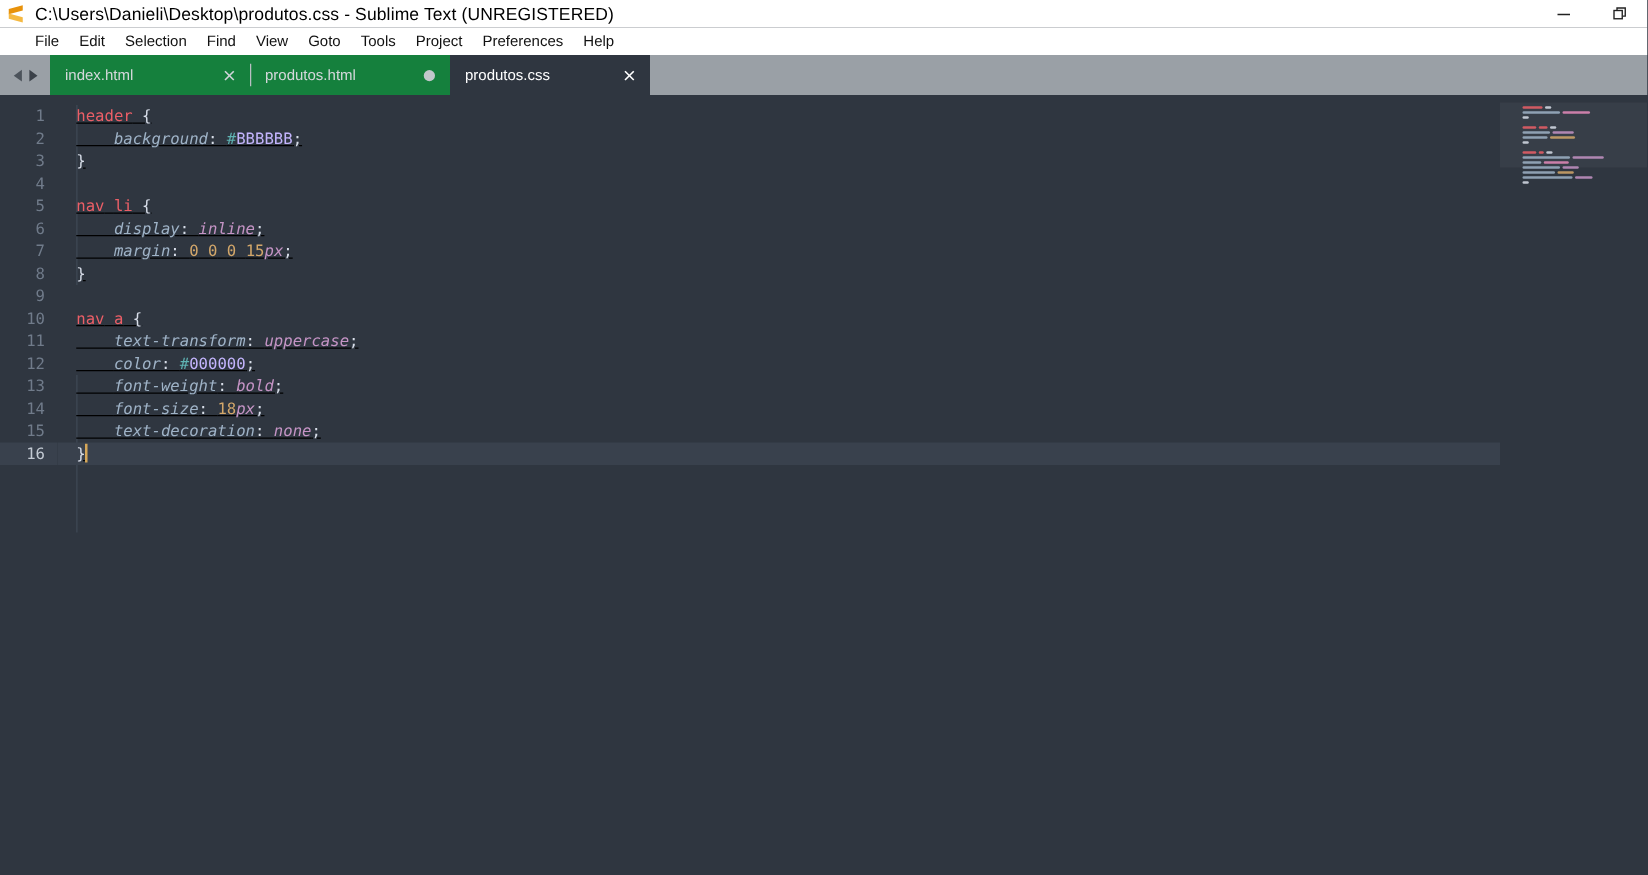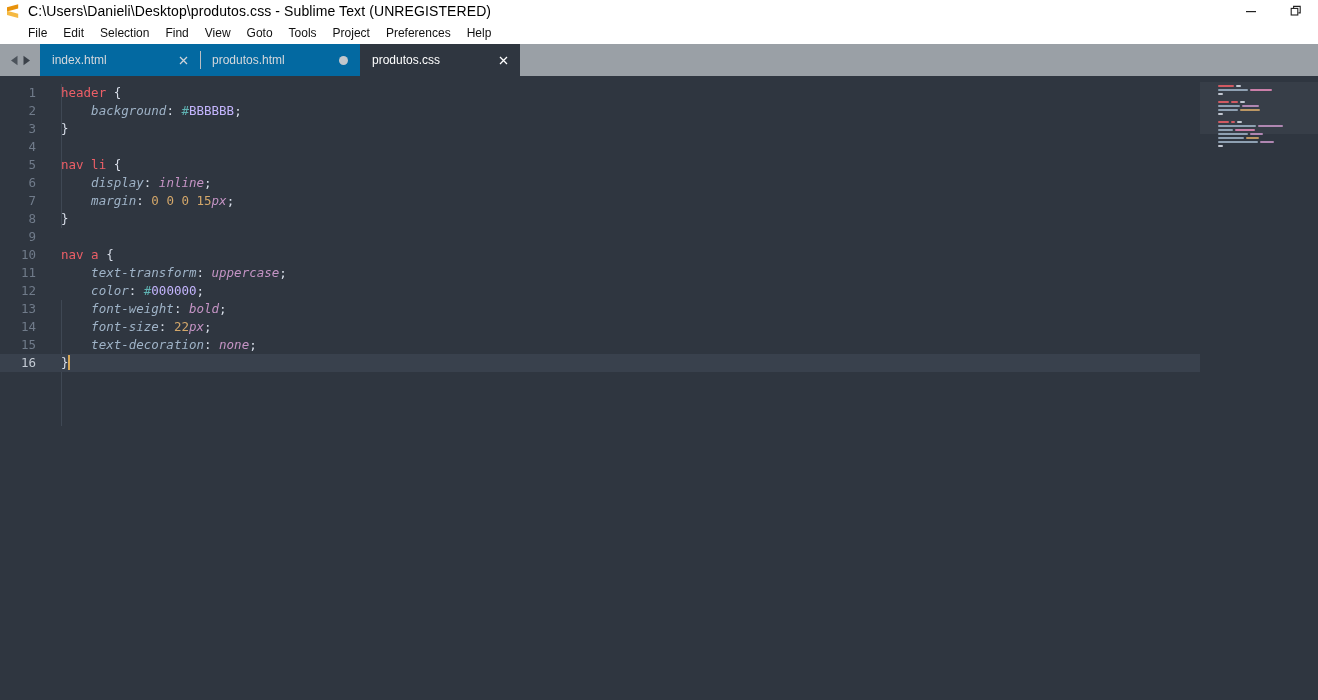--- a/index.html
+++ b/index.html
@@ -94,21 +94,21 @@
     height: 32px;
     width: 160px;
     display: flex;
     align-items: center;
     padding: 0 10px 0 12px;
     box-sizing: border-box;
     position: relative;
     flex: none;
   }
   .tab.inactive {
-    background: #0369a1;
+    background: #15803d;
     color: #d5d8dc;
   }
   .tab.inactive + .tab.inactive::before {
     content: "";
     position: absolute;
     left: 0;
     top: 7px;
     bottom: 7px;
     width: 1px;
     background: #b9bec3;
@@ -172,20 +172,21 @@
   }
   .gutter .ln.current {
     color: #c3cad3;
     background: #39414d;
   }
   .code-area {
     flex: 1;
     padding-top: 8px;
     position: relative;
     overflow: hidden;
+    text-decoration: underline;
   }
   .indent-guide {
     position: absolute;
     left: 15px;
     width: 1px;
     background: #3f4854;
   }
   .code-line {
     height: 18px;
     line-height: 18px;
@@ -355,21 +356,21 @@
       <div class="code-line"><span class="t-punct"></span></div>
       <div class="code-line"><span class="t-sel">nav</span><span class="t-punct"> </span><span class="t-sel">li</span><span class="t-punct"> {</span></div>
       <div class="code-line"><span class="t-punct">    </span><span class="t-prop">display</span><span class="t-punct">: </span><span class="t-kw">inline</span><span class="t-punct">;</span></div>
       <div class="code-line"><span class="t-punct">    </span><span class="t-prop">margin</span><span class="t-punct">: </span><span class="t-num">0</span><span class="t-punct"> </span><span class="t-num">0</span><span class="t-punct"> </span><span class="t-num">0</span><span class="t-punct"> </span><span class="t-num">15</span><span class="t-kw">px</span><span class="t-punct">;</span></div>
       <div class="code-line"><span class="t-punct">}</span></div>
       <div class="code-line"><span class="t-punct"></span></div>
       <div class="code-line"><span class="t-sel">nav</span><span class="t-punct"> </span><span class="t-sel">a</span><span class="t-punct"> {</span></div>
       <div class="code-line"><span class="t-punct">    </span><span class="t-prop">text-transform</span><span class="t-punct">: </span><span class="t-kw">uppercase</span><span class="t-punct">;</span></div>
       <div class="code-line"><span class="t-punct">    </span><span class="t-prop">color</span><span class="t-punct">: </span><span class="t-hash">#</span><span class="t-hex">000000</span><span class="t-punct">;</span></div>
       <div class="code-line"><span class="t-punct">    </span><span class="t-prop">font-weight</span><span class="t-punct">: </span><span class="t-kw">bold</span><span class="t-punct">;</span></div>
-      <div class="code-line"><span class="t-punct">    </span><span class="t-prop">font-size</span><span class="t-punct">: </span><span class="t-num">22</span><span class="t-kw">px</span><span class="t-punct">;</span></div>
+      <div class="code-line"><span class="t-punct">    </span><span class="t-prop">font-size</span><span class="t-punct">: </span><span class="t-num">18</span><span class="t-kw">px</span><span class="t-punct">;</span></div>
       <div class="code-line"><span class="t-punct">    </span><span class="t-prop">text-decoration</span><span class="t-punct">: </span><span class="t-kw">none</span><span class="t-punct">;</span></div>
       <div class="code-line current"><span class="t-punct">}</span><span class="caret"></span></div>
     </div>
   <div class="minimap">
     <div class="mm-viewport"></div>
   <div class="mm-line">
         <span class="mm-seg" style="width: 16px; background: rgb(236, 95, 103);"></span>
         <span class="mm-seg" style="width: 5px; background: rgb(216, 222, 233);"></span>
       </div>
       <div class="mm-line">

